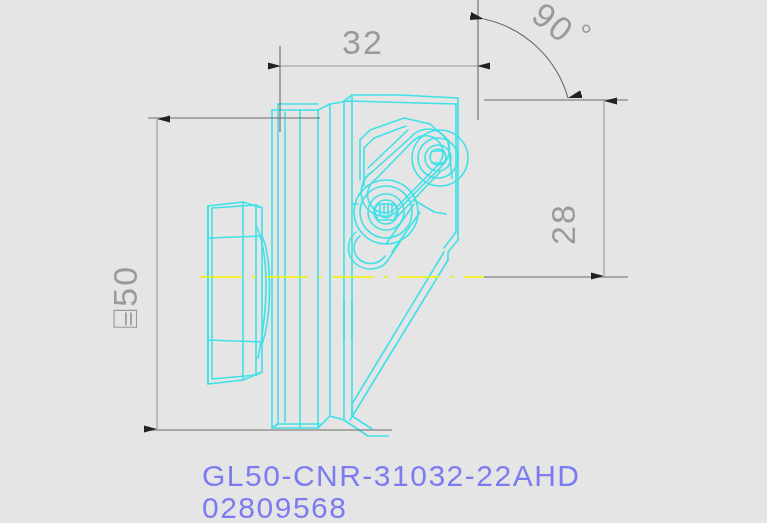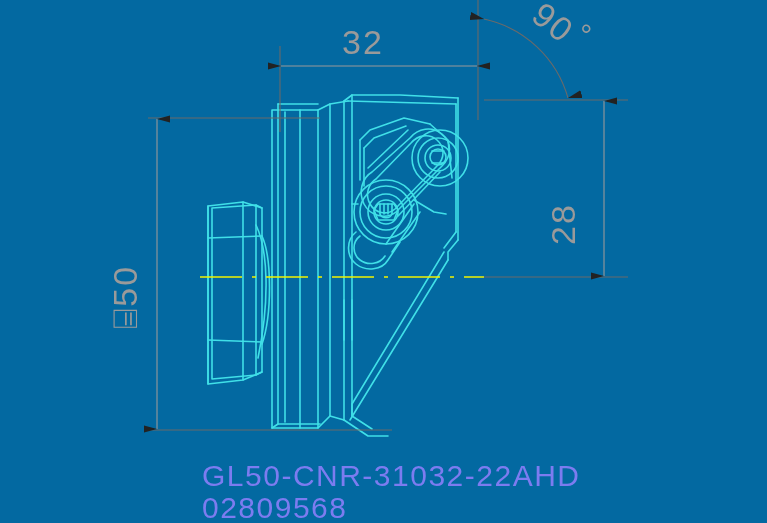--- a/index.html
+++ b/index.html
@@ -1,18 +1,18 @@
 <!DOCTYPE html>
 <html><head>
 <meta charset="utf-8">
 <style>
   html,body{margin:0;padding:0;background:#fdfffc;}
   body{width:767px;height:523px;overflow:hidden;
        font-family:"Liberation Sans", sans-serif;}
-  #stage{position:relative;width:767px;height:523px;background:#0369a1;}
+  #stage{position:relative;width:767px;height:523px;background:#e5e5e5;}
   #stage svg{position:absolute;top:0;left:0;}
   .dimtext{fill:#9a9a9a;font-family:"Liberation Sans",sans-serif;
            font-size:34px;letter-spacing:2px;}
   .degtext{fill:#9a9a9a;font-family:"Liberation Sans",sans-serif;font-size:30px;}
   .titletext{fill:#7c7cf0;font-family:"Liberation Sans",sans-serif;
              font-size:30px;letter-spacing:1.5px;}
 </style>
 </head>
 <body>
 

